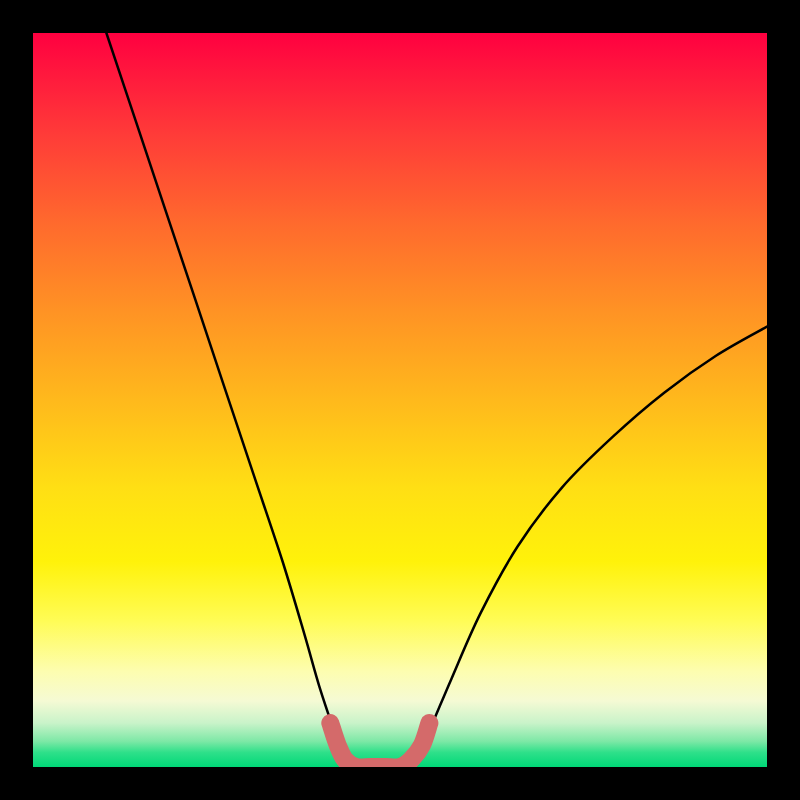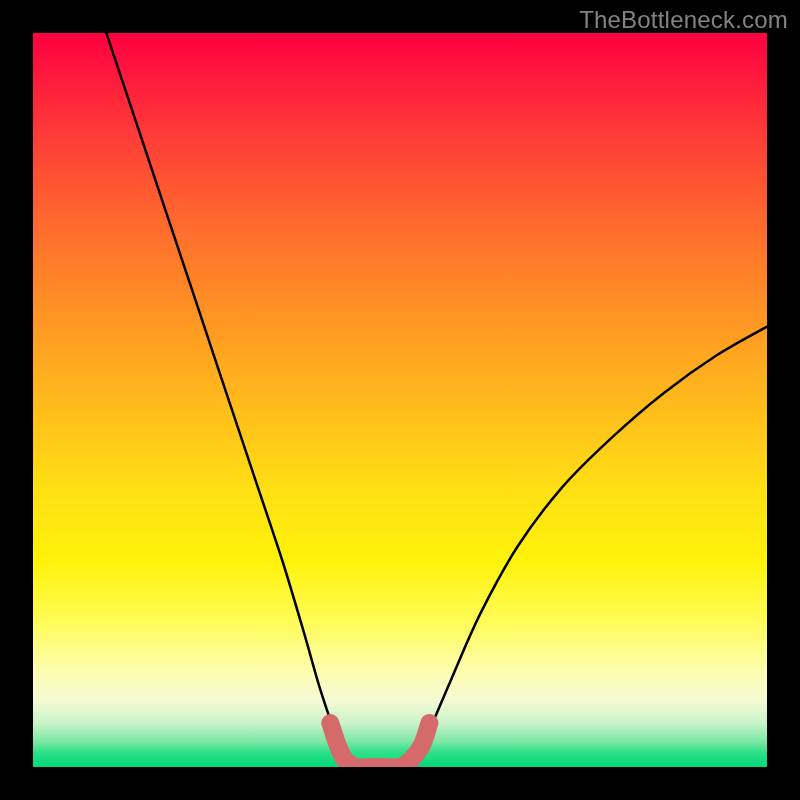--- a/index.html
+++ b/index.html
@@ -66,21 +66,20 @@
     top: 0;
     width: 100%;
     height: 100%;
     overflow: visible;
   }
 </style>
 </head>
 <body>
 
 <div class="frame">
-  <div class="watermark">TheBottleneck.com</div>
 
   <div class="plot-area">
     <div class="gradient-bg"></div>
 
     <svg class="curve" viewBox="0 0 734 734" preserveAspectRatio="none">
       <path id="curve-left" fill="none" stroke="#000" stroke-width="2.5" stroke-linecap="round" d="M 73.4 0.0 C 78.3 14.7, 93.0 58.7, 102.8 88.1 C 112.5 117.4, 122.3 146.8, 132.1 176.2 C 141.9 205.5, 151.7 234.9, 161.5 264.2 C 171.3 293.6, 181.1 323.0, 190.8 352.3 C 200.6 381.7, 210.4 411.0, 220.2 440.4 C 230.0 469.8, 241.0 501.6, 249.6 528.5 C 258.1 555.4, 265.5 581.1, 271.6 601.9 C 277.7 622.7, 281.4 637.4, 286.3 653.3 C 291.2 669.2, 296.7 685.1, 300.9 697.3 C 305.2 709.5, 310.1 721.8, 311.9 726.7"></path>
       <path id="curve-right" fill="none" stroke="#000" stroke-width="2.5" stroke-linecap="round" d="M 381.7 726.7 C 384.1 721.8, 390.2 710.8, 396.4 697.3 C 402.5 683.8, 409.8 665.5, 418.4 645.9 C 426.9 626.3, 436.7 601.9, 447.7 579.9 C 458.8 557.8, 471.0 534.6, 484.4 513.8 C 497.9 493.0, 512.6 473.4, 528.5 455.1 C 544.4 436.7, 562.7 419.6, 579.9 403.7 C 597.0 387.8, 614.1 373.1, 631.2 359.7 C 648.4 346.2, 665.5 334.0, 682.6 323.0 C 699.7 311.9, 725.4 298.5, 734.0 293.6"></path>
       <path id="curve-u" fill="none" stroke="#d46a6a" stroke-width="18" stroke-linecap="round" stroke-linejoin="round" d="M 297.3 690.0 C 298.5 693.6, 302.2 705.9, 304.6 712.0 C 307.1 718.1, 308.9 723.0, 311.9 726.7 C 315.0 730.3, 318.7 732.8, 323.0 734.0 C 327.2 735.2, 332.7 734.0, 337.6 734.0 C 342.5 734.0, 347.4 734.0, 352.3 734.0 C 357.2 734.0, 362.7 735.2, 367.0 734.0 C 371.3 732.8, 374.3 730.3, 378.0 726.7 C 381.7 723.0, 386.0 718.1, 389.0 712.0 C 392.1 705.9, 395.1 693.6, 396.4 690.0"></path>
     </svg>
   </div>

